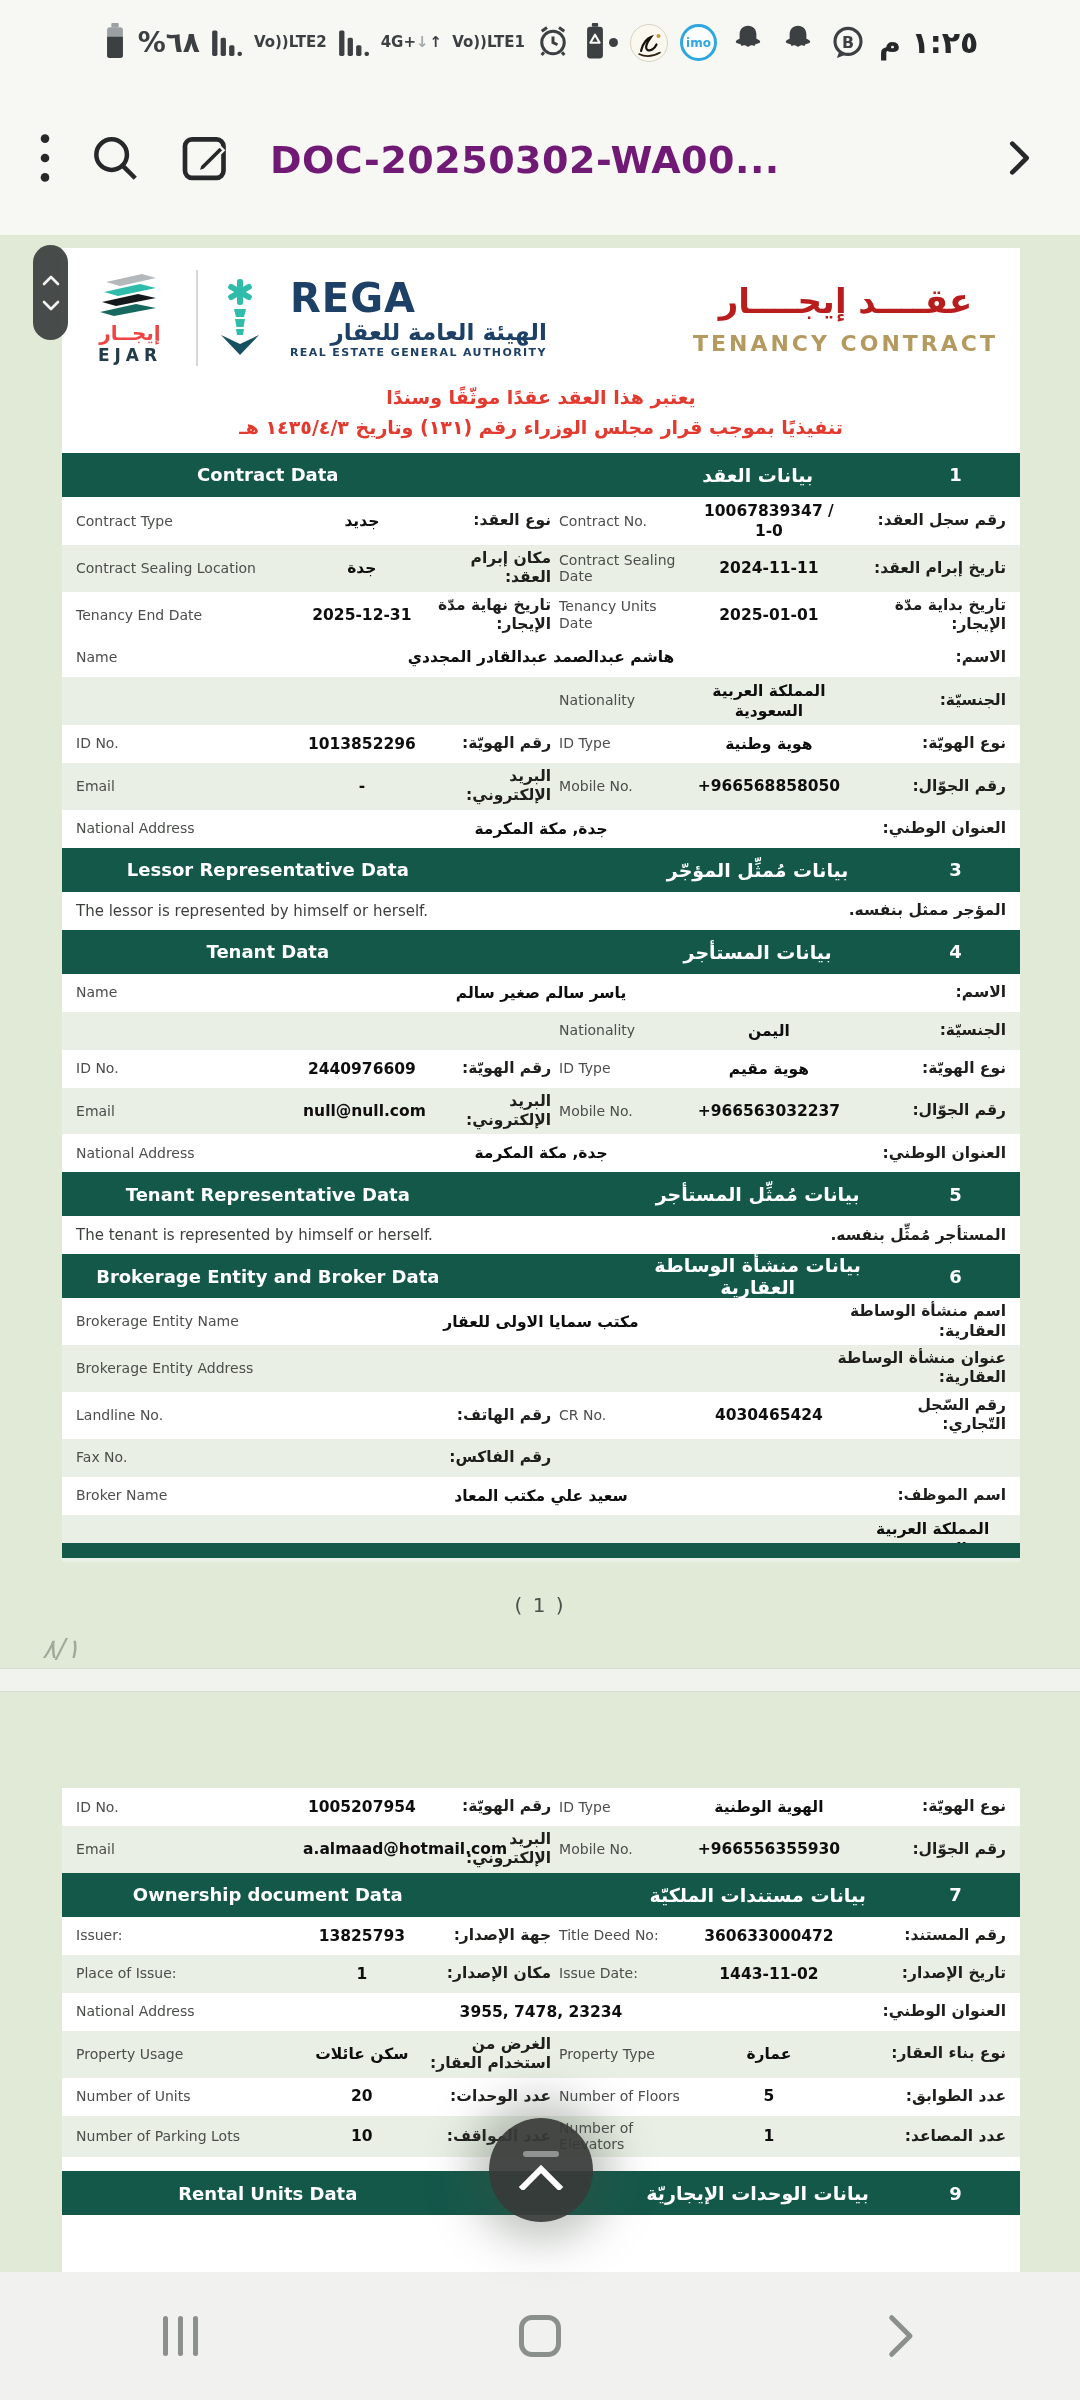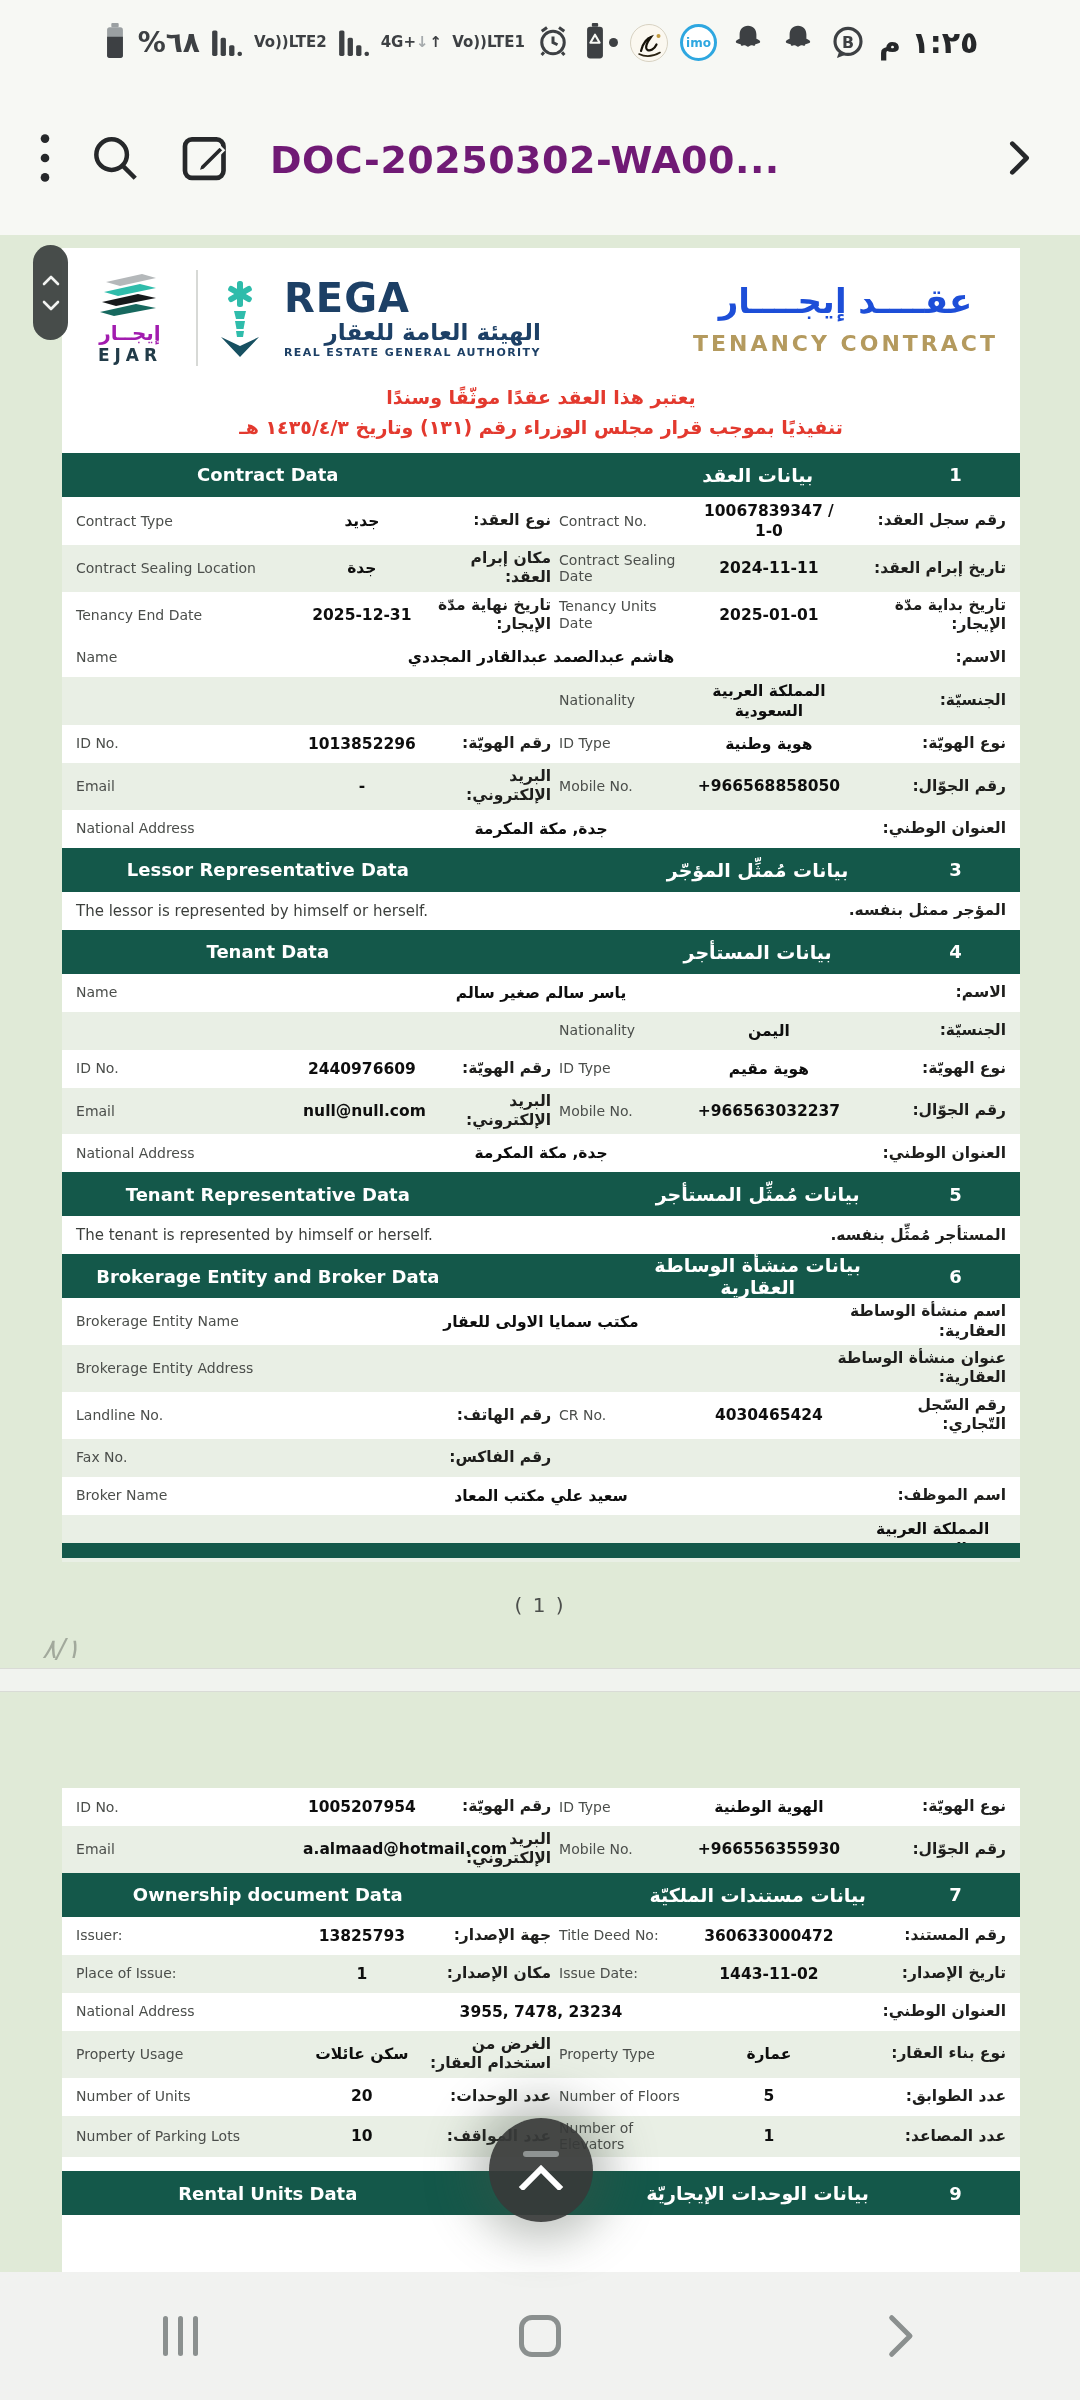--- a/index.html
+++ b/index.html
@@ -33,31 +33,31 @@
   
   .viewport{position:absolute;top:235px;left:0;width:1080px;height:2037px;background:var(--page-bg,#e0ead7);overflow:hidden}
   .page-card{position:absolute;left:62px;width:958px;background:#fff;overflow:hidden}
   .card1{top:13px;height:1314px}
   .card2{top:1553px;height:484px}
   .card1-strip{position:absolute;left:0;right:0;bottom:4px;height:15px;background:var(--header-green,#14584a)}
 
   
   .doc-head{display:flex;align-items:center;padding:16px 14px 4px 16px;height:128px}
   .ejar-logo{display:flex;flex-direction:column;align-items:center;width:104px}
-  .ejar-ar{font-size:20px;font-weight:700;color:#a21caf;direction:rtl;margin-top:3px}
+  .ejar-ar{font-size:20px;font-weight:700;color:#ef4444;direction:rtl;margin-top:3px}
   .ejar-en{font-size:17px;font-weight:700;color:#223c49;letter-spacing:5px}
   .vdiv{width:2px;height:96px;background:#d7d9d6;margin:0 14px}
-  .rega-logo{display:flex;align-items:flex-end;gap:16px}
+  .rega-logo{display:flex;align-items:flex-start;gap:22px}
   .rega-txt{display:flex;flex-direction:column;line-height:1.08}
   .rega-en{font-size:40px;font-weight:700;color:#1d4066;letter-spacing:1px}
   .rega-ar{font-size:23px;font-weight:700;color:#1d4066;direction:rtl}
   .rega-sub{font-size:11px;font-weight:700;color:#1d4066;letter-spacing:1.4px;margin-top:2px}
   .spacer{flex:1}
   .contract-title{display:flex;flex-direction:column;align-items:center;padding-right:8px}
-  .ct-ar{font-size:34px;font-weight:700;color:#1d4ed8;direction:rtl}
+  .ct-ar{font-size:34px;font-weight:700;color:#b91c1c;direction:rtl}
   .ct-en{font-size:22px;font-weight:600;color:var(--gold,#b49a5e);letter-spacing:3px;margin-top:10px}
   .disclaimer{text-align:center;direction:rtl;color:var(--accent-red,#e3392e);font-weight:700;
     font-size:19px;line-height:1.6;padding:6px 40px 10px}
 
   
   .sec-head{display:flex;align-items:center;background:var(--header-green,#14584a);color:#fff;min-height:44px;padding:0 8px}
   .sh-en{flex:0 0 42%;text-align:center;font-size:18px;font-weight:700}
   .sh-ar{flex:0 0 30%;margin-left:auto;text-align:center;font-size:19px;font-weight:700;direction:rtl}
   .sh-num{flex:0 0 12%;text-align:center;font-size:18px;font-weight:700}
   .row{display:flex;direction:rtl;align-items:center;min-height:38px;padding:3px 10px;background:#fff}

